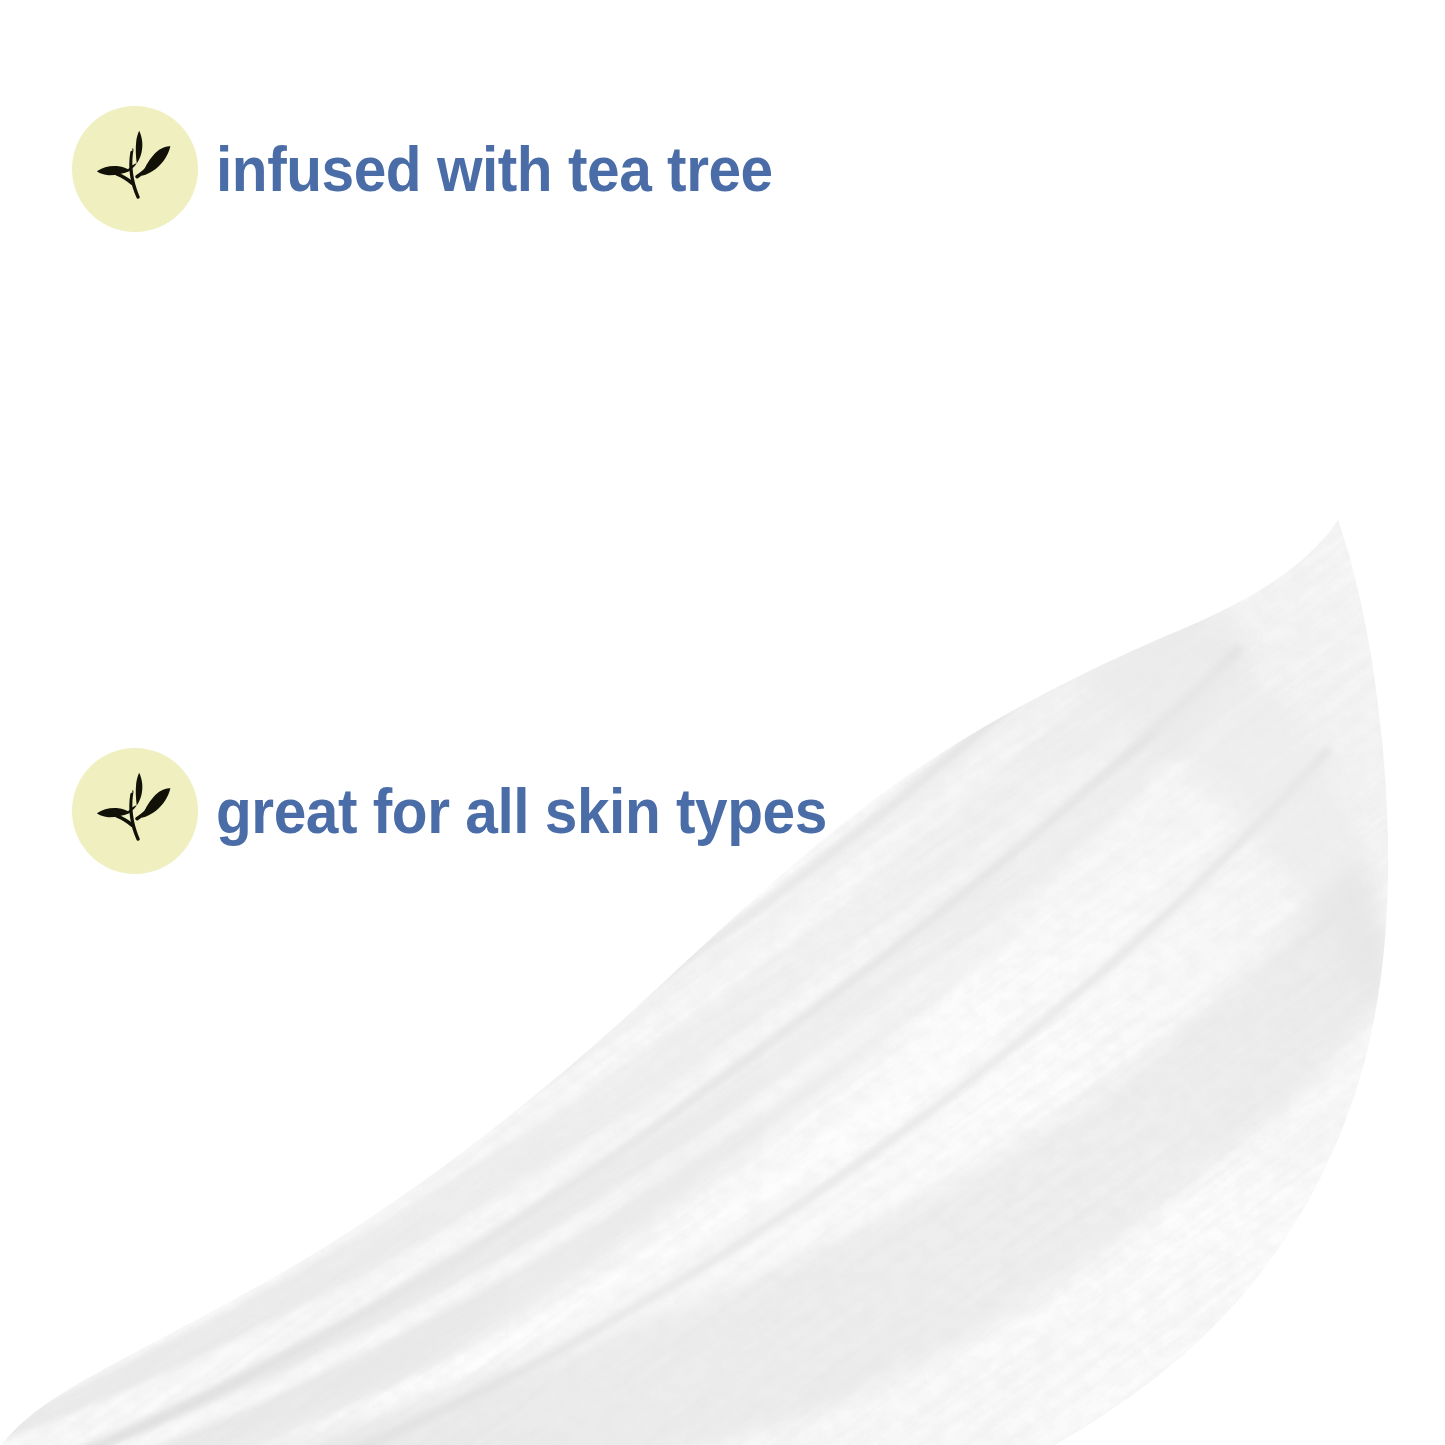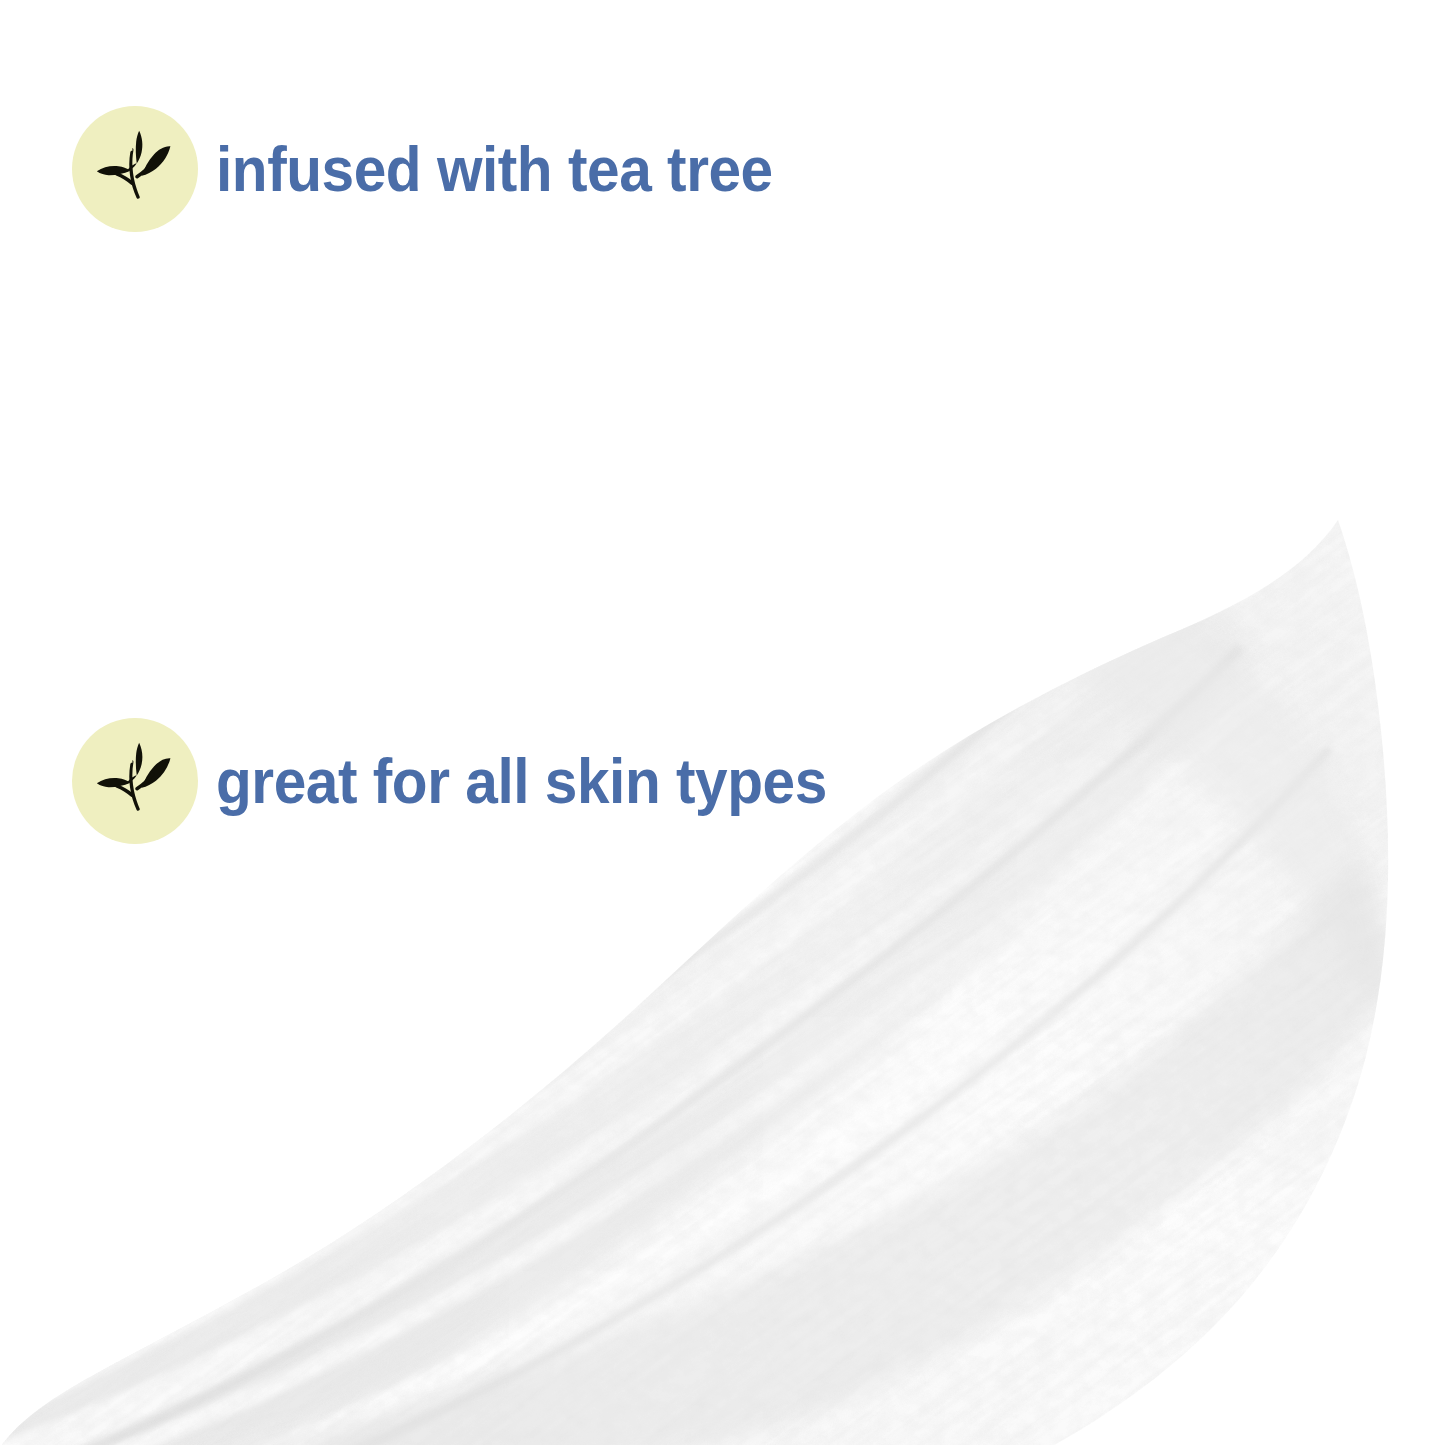--- a/index.html
+++ b/index.html
@@ -29,21 +29,21 @@
 
   
   .benefit-row {
     position: absolute;
     display: flex;
     align-items: center;
     left: 72px;
   }
   .benefit-row.r0 { top: 78px; }
   .benefit-row.r1 { top: 384px; }
-  .benefit-row.r2 { top: 690px; justify-content: space-between; }
+  .benefit-row.r2 { top: 720px; justify-content: space-between; }
 
   .icon-badge {
     width: 126px;
     height: 126px;
     border-radius: 50%;
     background: #efefc0;
     display: flex;
     align-items: center;
     justify-content: center;
     flex: 0 0 auto;

